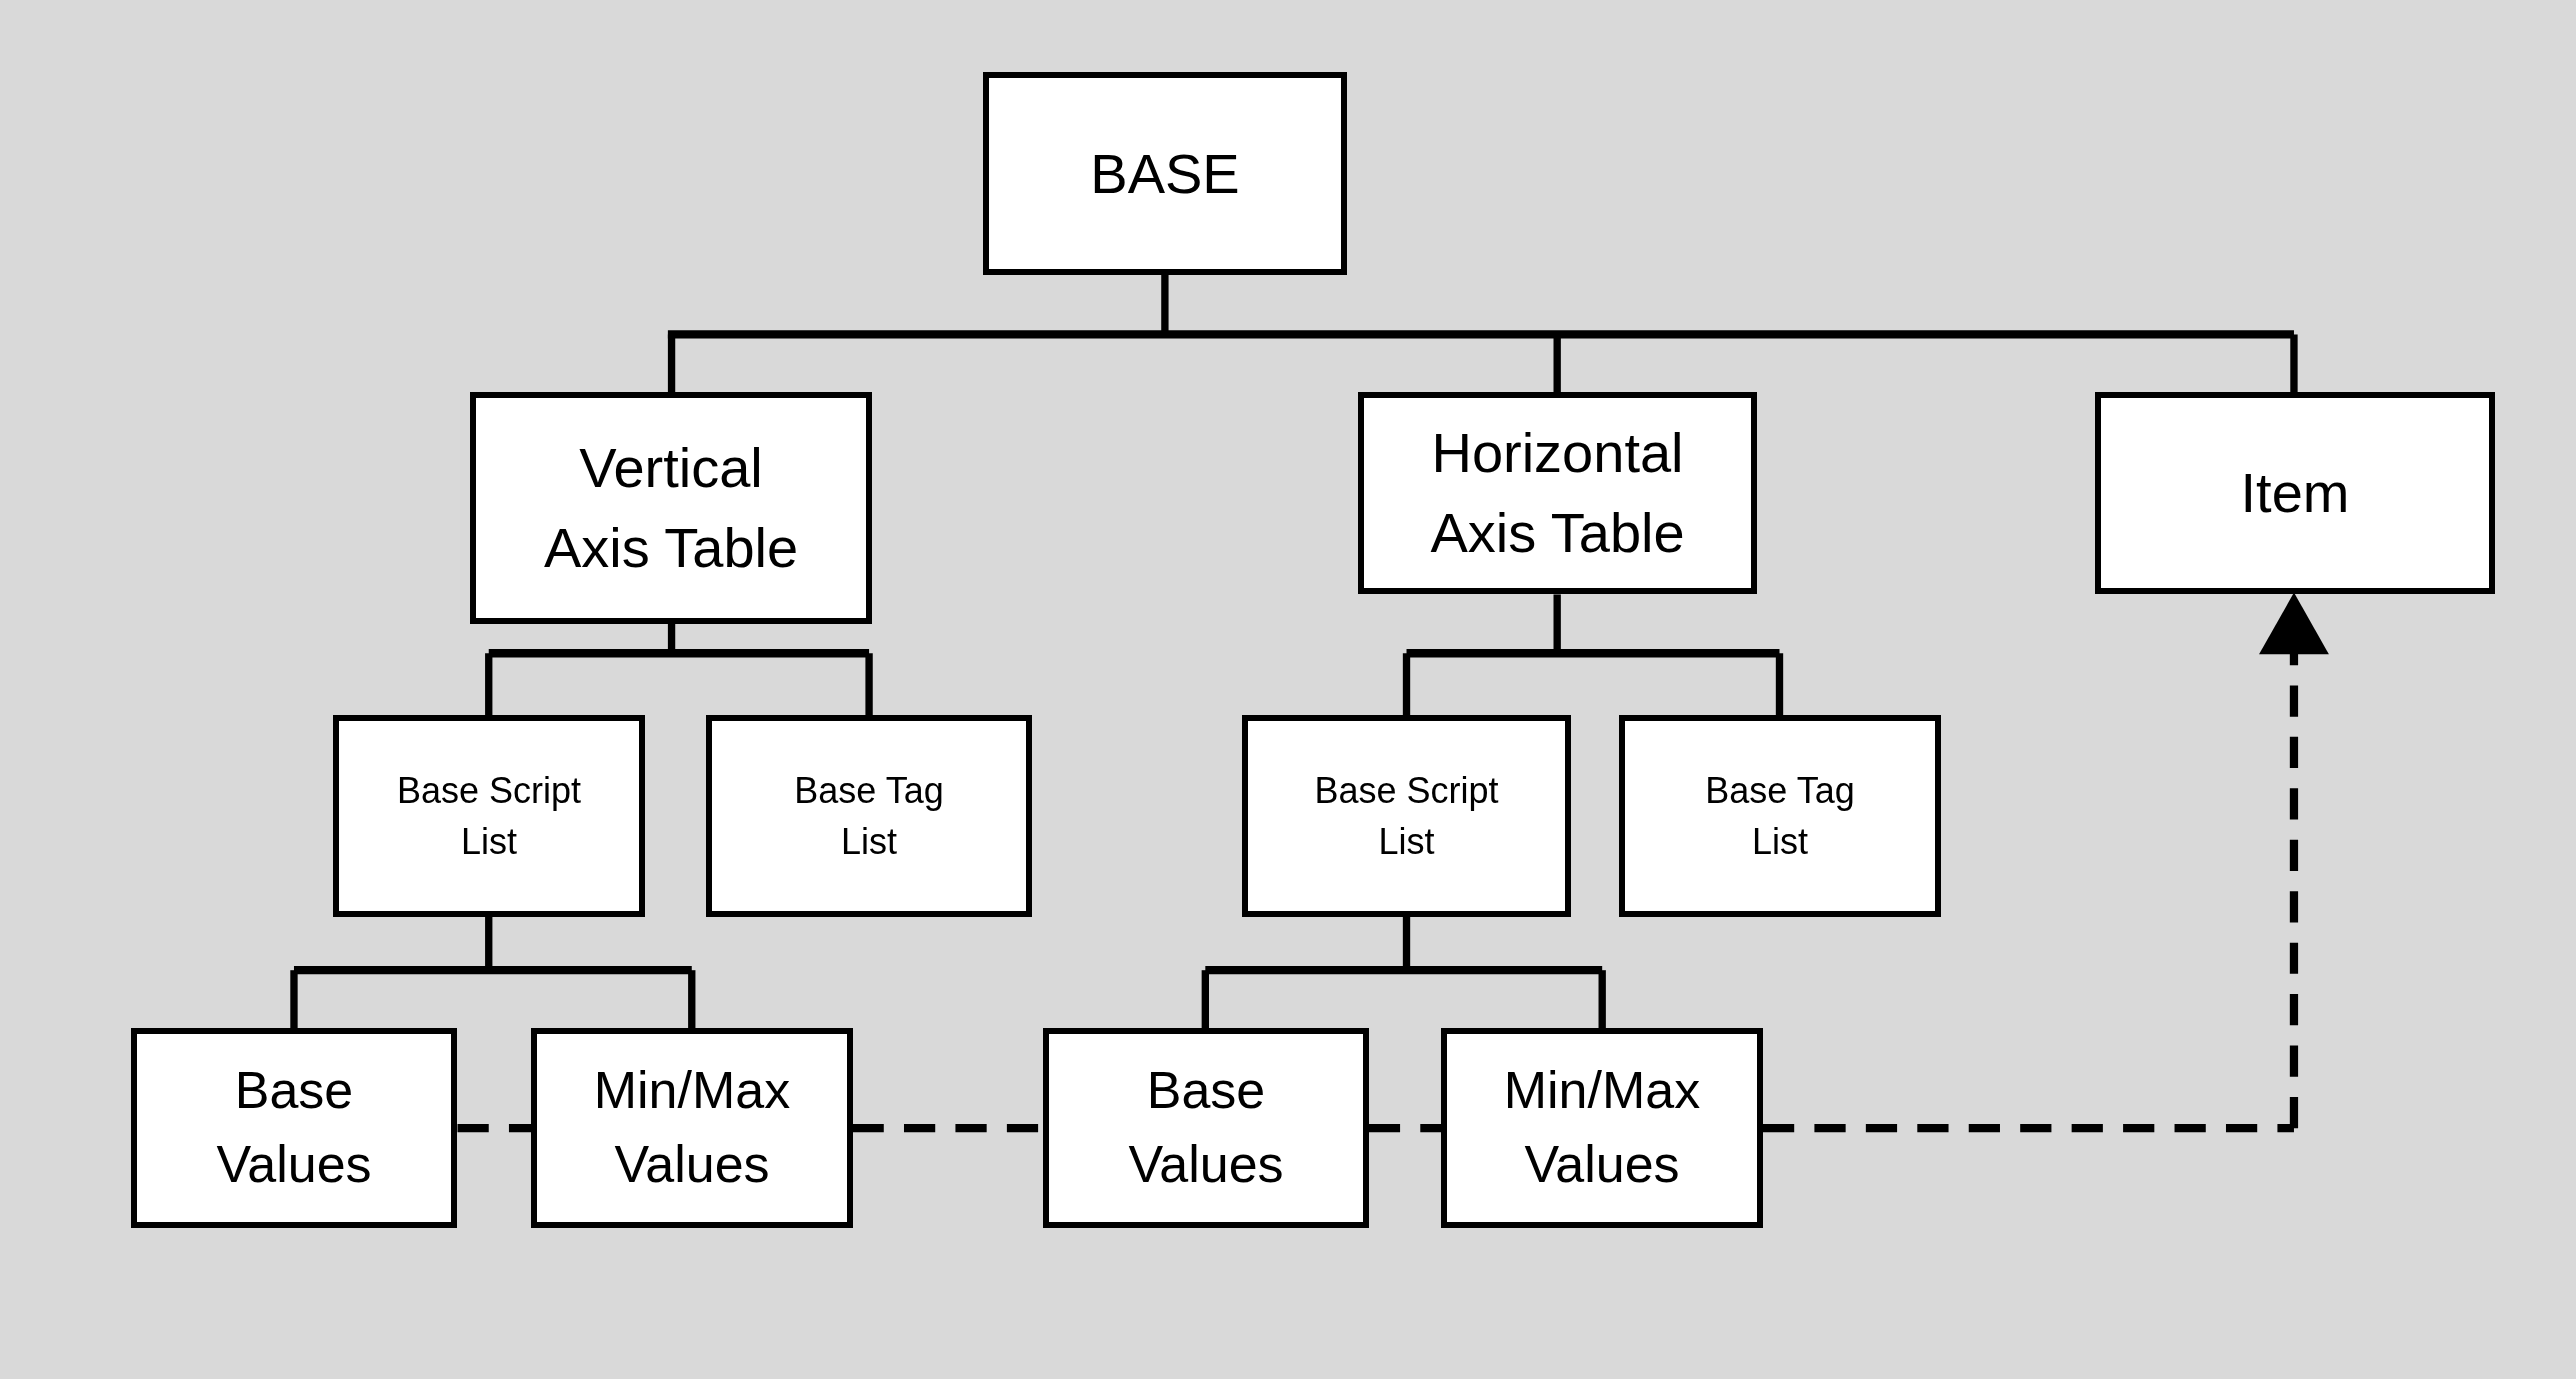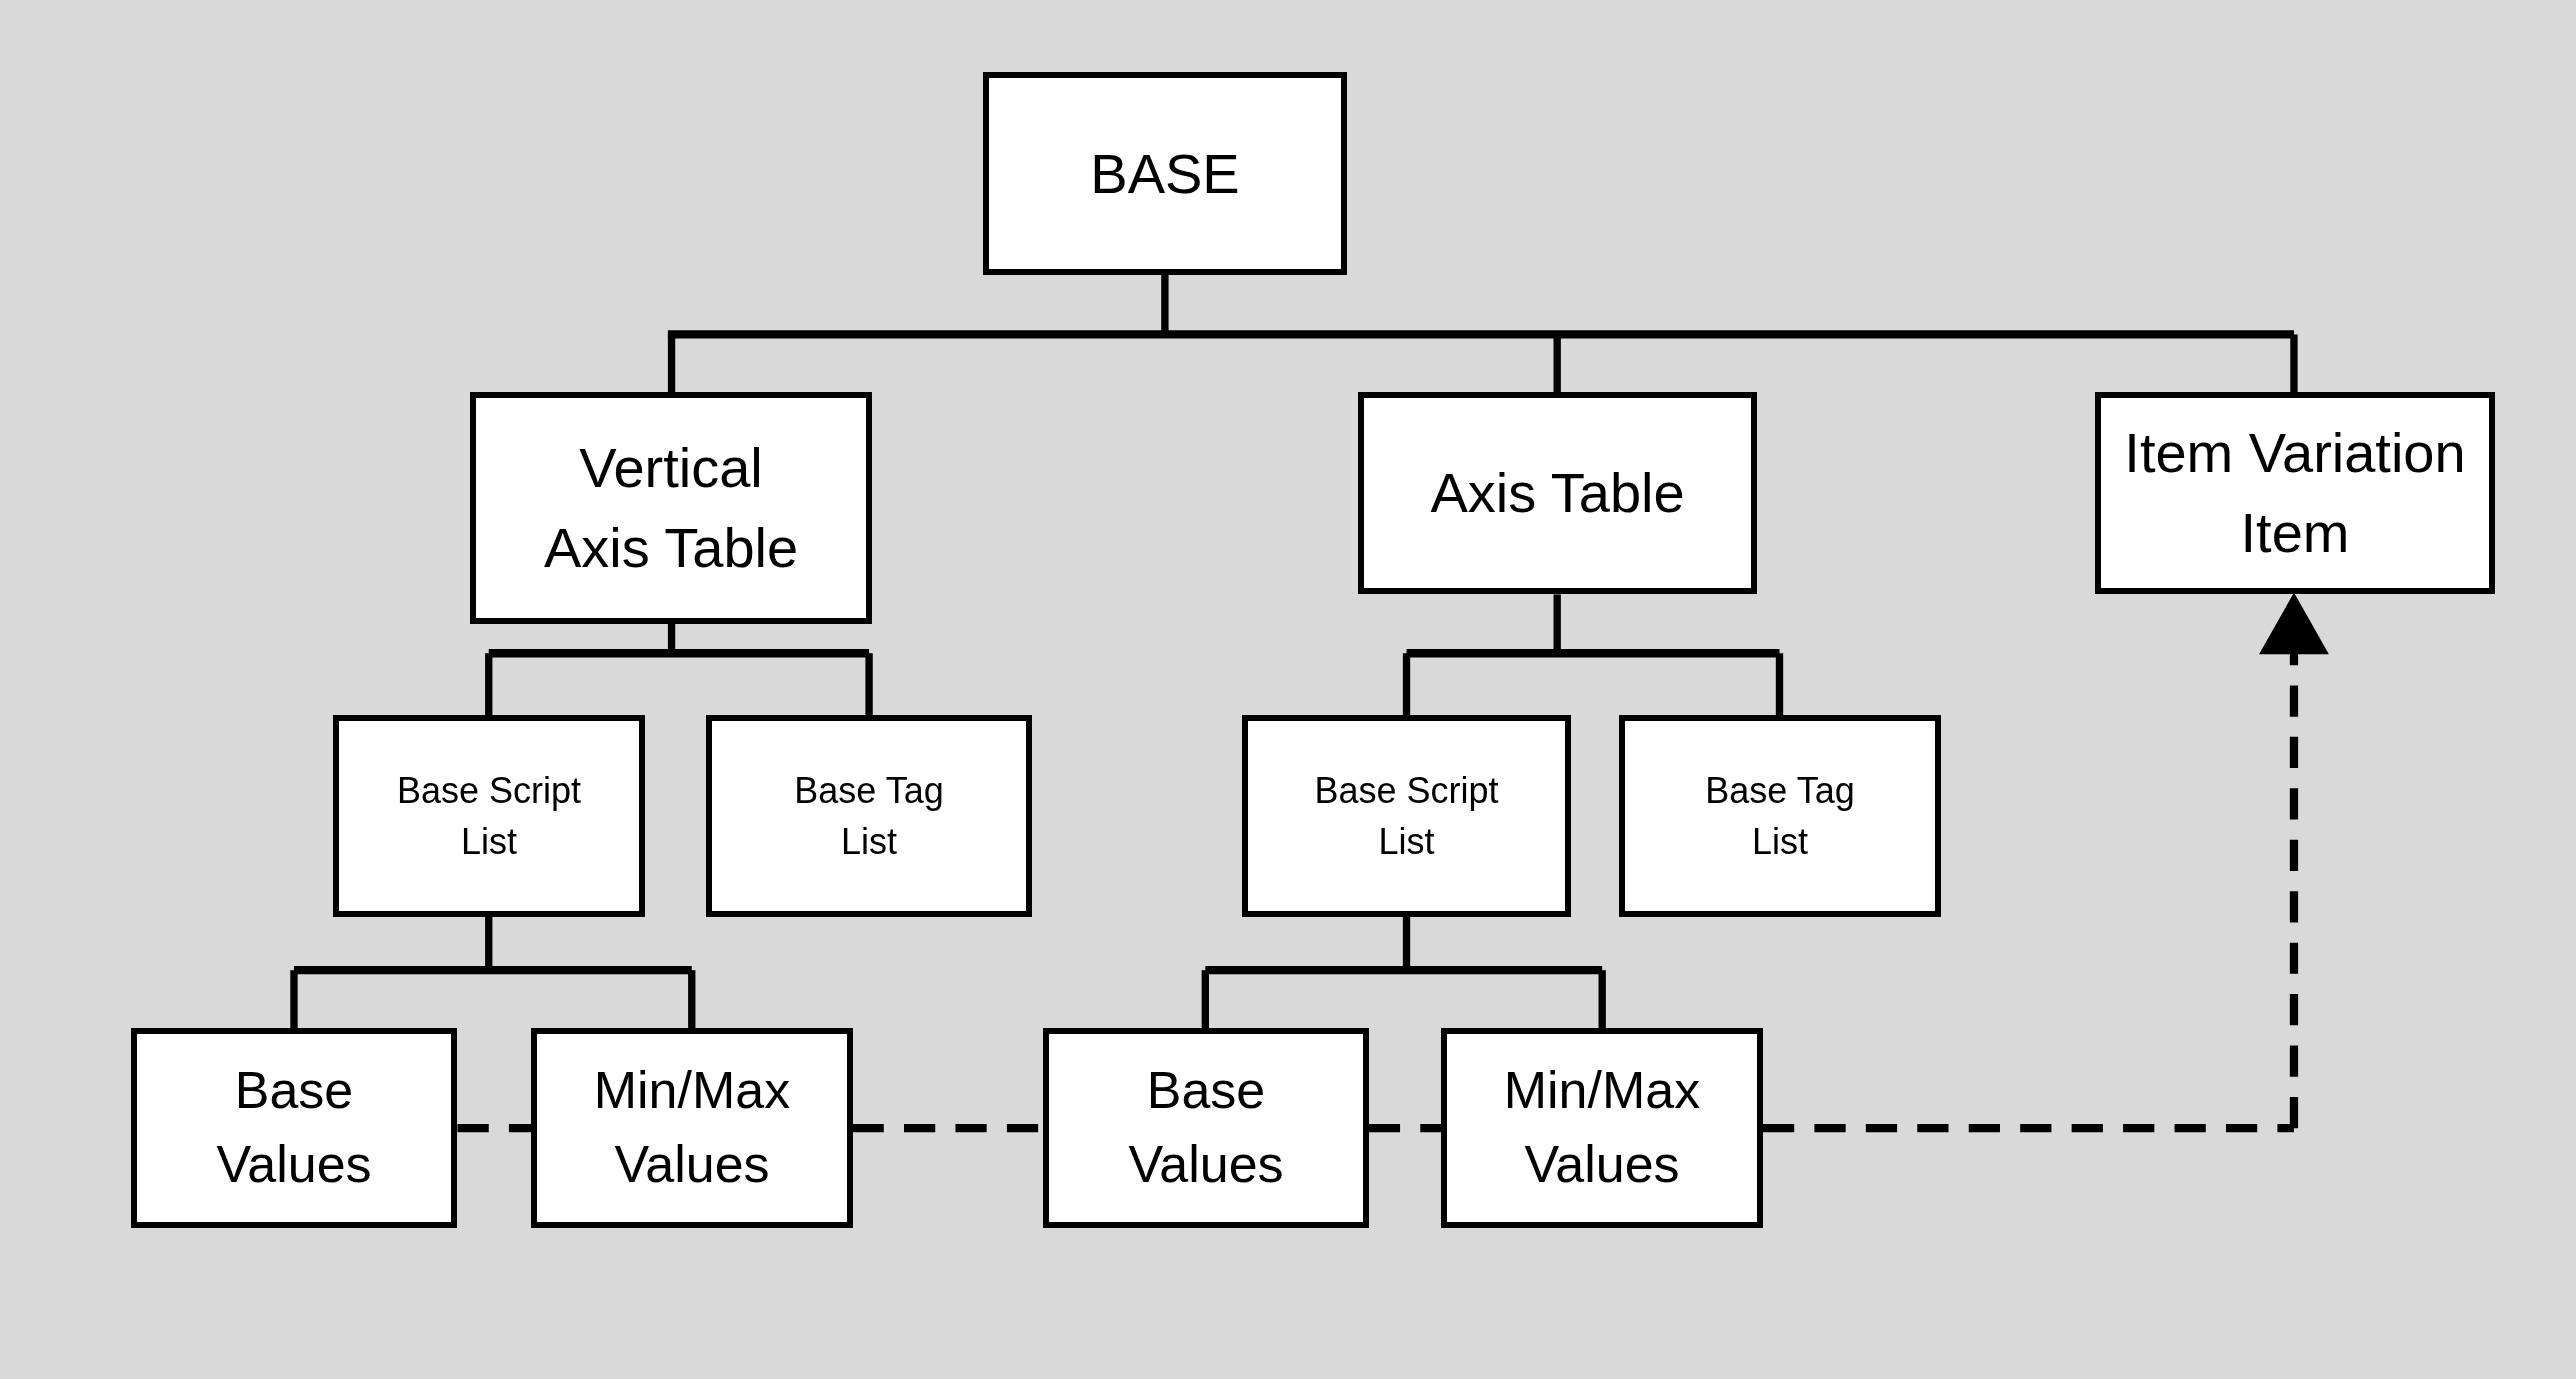--- a/index.html
+++ b/index.html
@@ -141,25 +141,25 @@
   <div class="node t-lg" style="left:983px; top:72px; width:364px; height:203px;">
     <span class="ln">BASE</span>
   </div>
 
   <div class="node t-lg" style="left:470px; top:392px; width:402px; height:232px;">
     <span class="ln">Vertical</span>
     <span class="ln">Axis Table</span>
   </div>
 
   <div class="node t-lg" style="left:1358px; top:392px; width:399px; height:202px;">
+    <span class="ln">Horizontal</span>
     <span class="ln">Axis Table</span>
   </div>
 
   <div class="node t-lg" style="left:2095px; top:392px; width:400px; height:202px;">
-    <span class="ln">Item Variation</span>
     <span class="ln">Item</span>
   </div>
 
   <div class="node t-md" style="left:333px; top:715px; width:312px; height:202px;">
     <span class="ln">Base Script</span>
     <span class="ln">List</span>
   </div>
 
   <div class="node t-md" style="left:706px; top:715px; width:326px; height:202px;">
     <span class="ln">Base Tag</span>

